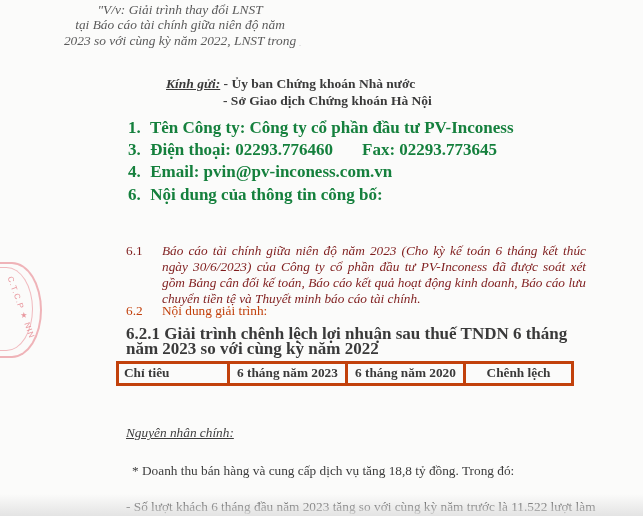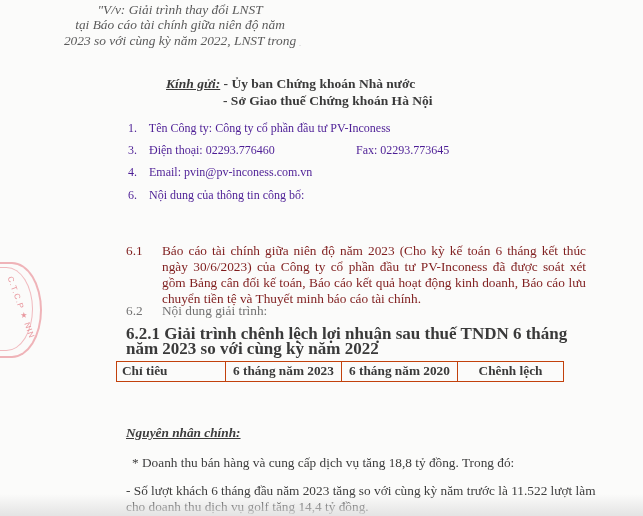--- a/index.html
+++ b/index.html
@@ -19,48 +19,48 @@
     position:absolute; left:60px; top:2px; width:240px;
     text-align:center; font-style:italic; font-size:13.4px; line-height:15.4px;
     color:#5a5a5a;
   }
   .kinh-gui {
     position:absolute; left:166px; top:75px; font-weight:bold; font-size:13.5px; line-height:17px;
     color:#3a3a3a;
   }
   .kinh-gui .lbl { font-style:italic; text-decoration:underline; }
   .kinh-gui .line2 { padding-left:57px; }
-  .list { position:absolute; left:128px; top:119px; font-size:12px; color:#4c1d95; }
+  .list { position:absolute; left:128px; top:119px; font-size:17px; color:#15803d;font-weight:bold; }
   .list .item { height:22.2px; line-height:18px; white-space:nowrap; }
   .list .num { display:inline-block; width:18px; }
   .fax { position:absolute; left:330px; }
   .para61 {
     position:absolute; left:126px; top:243px; width:460px; font-size:13.3px; line-height:16px; color:#7f1d1d;
   }
   .para61 .n { position:absolute; left:0; top:0; }
-  .para61 .t { margin-left:36px; text-align:justify; text-align-last:left; }
-  .para62 { position:absolute; left:126px; top:303px; font-size:13.3px; color:#737373; }
+  .para61 .t { margin-left:36px; text-align:justify; text-align-last:left;font-style:italic; }
+  .para62 { position:absolute; left:126px; top:303px; font-size:13.3px; color:#c2410c; }
   .para62 .n { display:inline-block; width:36px; }
   .h621 {
     position:absolute; left:126px; top:327px; width:460px; font-weight:bold; font-size:17px; line-height:14.5px; color:#3a3a3a;
   }
   table.tbl {
     position:absolute; left:116px; top:361px; border-collapse:collapse; font-size:13.3px; color:#3c3c3c;
   }
-  table.tbl td, table.tbl th { border:1px solid #c2410c; padding:1px 5px; vertical-align:top; }
+  table.tbl td, table.tbl th { border:3px solid #c2410c; padding:1px 5px; vertical-align:top; }
   table.tbl th { font-weight:bold; height:17px; line-height:16px; color:#3a3a3a; }
   table.tbl th.c1 { text-align:left; width:98px; }
   table.tbl th.c2 { width:105px; text-align:center; }
   table.tbl th.c3 { width:105px; text-align:center; }
   table.tbl th.c4 { width:95px; text-align:center;margin-top:14px; }
   table.tbl td { line-height:16px; height:34px; }
   table.tbl td.num { text-align:right; }
   .cause { position:absolute; left:126px; top:425px; font-size:13.3px; color:#3c3c3c; width:470px; }
-  .cause .title { font-weight:bold; font-style:italic; text-decoration:underline; height:18px; }
-  .cause .l { line-height:16px; margin-top:12px; }
+  .cause .title { font-weight:normal; font-style:italic; text-decoration:underline; height:18px; }
+  .cause .l { line-height:16px; margin-top:20px; }
   .cause .l1 { padding-left:6px; }
   .stamp {
     position:absolute; left:-18px; top:262px; width:58px; height:92px;
     border:2px solid rgba(230,120,130,0.55); border-radius:50%;
     border-left:none; border-top-left-radius:0; border-bottom-left-radius:0;
   }
   .stamp-inner {
     position:absolute; left:-20px; top:267px; width:52px; height:82px;
     border:1px solid rgba(230,120,130,0.5); border-radius:50%;
     border-left:none; border-top-left-radius:0; border-bottom-left-radius:0;
@@ -79,32 +79,32 @@
 
   <div class="subject">
     <div>"V/v: Giải trình thay đổi LNST</div>
     <div>tại Báo cáo tài chính giữa niên độ năm</div>
     <div>2023 so với cùng kỳ năm 2022, LNST trong</div>
   </div>
   <div class="specks">· ˙ ·</div>
 
   <div class="kinh-gui">
     <div><span class="lbl">Kính gửi:</span> <span>- Ủy ban Chứng khoán Nhà nước</span></div>
-    <div class="line2">- Sở Giao thuế Chứng khoán Hà Nội</div>
+    <div class="line2">- Sở Giao dịch Chứng khoán Hà Nội</div>
   </div>
 
   <div class="list">
     <div class="item">
       <span class="num">1.</span>
       <span>Tên Công ty: Công ty cổ phần đầu tư PV-Inconess</span>
     </div>
     <div class="item" style="position:relative;">
       <span class="num">3.</span>
       <span>Điện thoại: 02293.776460</span>
-      <span class="fax" style="left:228px;">Fax: 02293.773645</span>
+      <span class="fax" style="left:234px;">Fax: 02293.773645</span>
     </div>
     <div class="item">
       <span class="num">4.</span>
       <span>Email: pvin@pv-inconess.com.vn</span>
     </div>
     <div class="item">
       <span class="num">6.</span>
       <span>Nội dung của thông tin công bố:</span>
     </div>
   </div>

